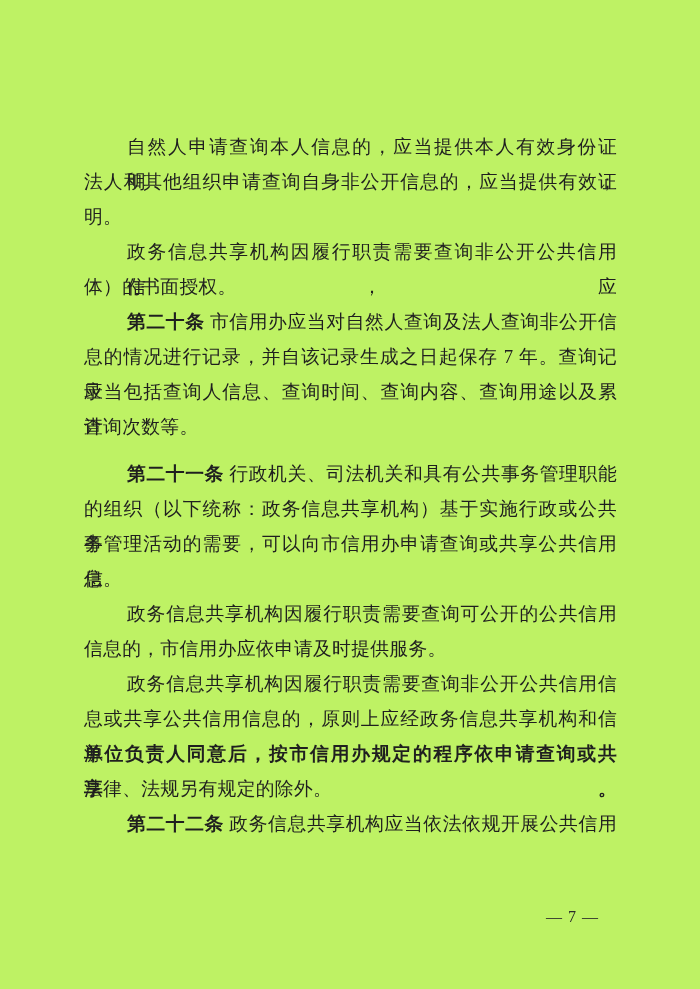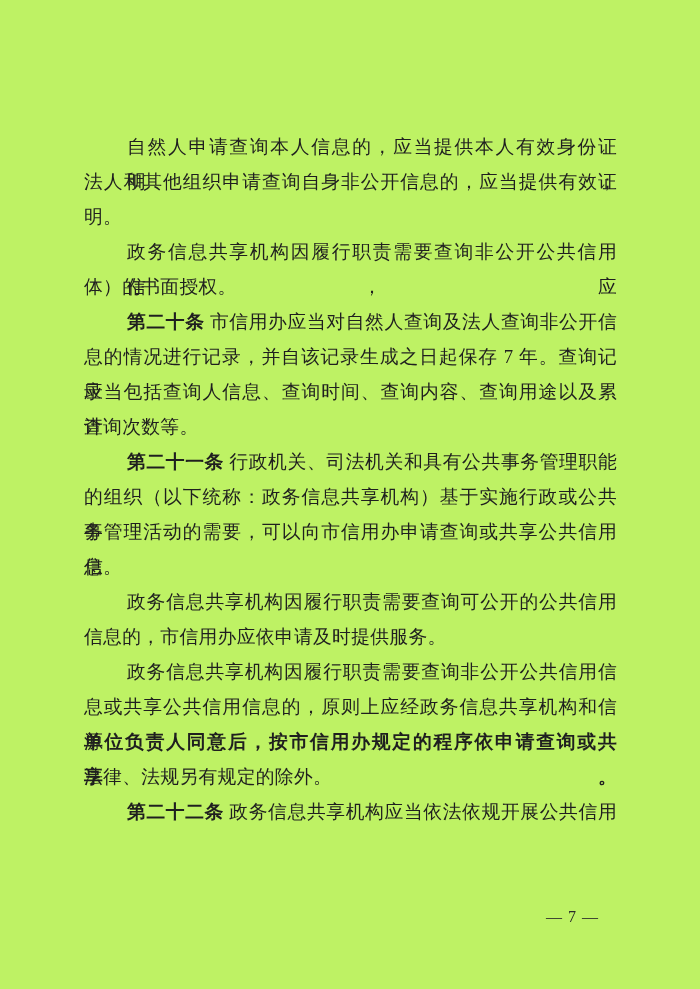--- a/index.html
+++ b/index.html
@@ -62,21 +62,21 @@
   <div class="text-block">
       <div class="line justify indent" style="color: rgb(31, 31, 31);">自然人申请查询本人信息的，应当提供本人有效身份证明；</div>
       <div class="line justify" style="color: rgb(31, 31, 31);">法人和其他组织申请查询自身非公开信息的，应当提供有效证</div>
       <div class="line" style="color: rgb(31, 31, 31);">明。</div>
       <div class="line justify indent" style="color: rgb(31, 31, 31);">政务信息共享机构因履行职责需要查询非公开公共信用信，应</div>
       <div class="line" style="color: rgb(31, 31, 31);">体）的书面授权。</div>
       <div class="line justify indent" style="color: rgb(31, 31, 31);"><b>第二十条</b> 市信用办应当对自然人查询及法人查询非公开信</div>
       <div class="line justify" style="color: rgb(31, 31, 31);">息的情况进行记录，并自该记录生成之日起保存 7 年。查询记录</div>
       <div class="line justify" style="color: rgb(31, 31, 31);">应当包括查询人信息、查询时间、查询内容、查询用途以及累计</div>
       <div class="line" style="color: rgb(31, 31, 31);">查询次数等。</div>
-      <div class="line justify indent" style="color: rgb(31, 31, 31);"><b>第二十一条</b> 行政机关、司法机关和具有公共事务管理职能</div>
+      <div class="line justify indent" style="color: rgb(31, 31, 31); margin-top: 12px;"><b>第二十一条</b> 行政机关、司法机关和具有公共事务管理职能</div>
       <div class="line justify" style="color: rgb(31, 31, 31);">的组织（以下统称：政务信息共享机构）基于实施行政或公共事</div>
       <div class="line justify" style="color: rgb(31, 31, 31);">务管理活动的需要，可以向市信用办申请查询或共享公共信用信</div>
       <div class="line" style="color: rgb(31, 31, 31);">息。</div>
       <div class="line justify indent" style="color: rgb(31, 31, 31);">政务信息共享机构因履行职责需要查询可公开的公共信用</div>
       <div class="line" style="color: rgb(31, 31, 31);">信息的，市信用办应依申请及时提供服务。</div>
       <div class="line justify indent" style="color: rgb(31, 31, 31);">政务信息共享机构因履行职责需要查询非公开公共信用信</div>
       <div class="line justify" style="color: rgb(31, 31, 31);">息或共享公共信用信息的，原则上应经政务信息共享机构和信源</div>
       <div class="line justify" style="color: rgb(31, 31, 31); font-weight: bold;">单位负责人同意后，按市信用办规定的程序依申请查询或共享。</div>
       <div class="line" style="color: rgb(31, 31, 31);">法律、法规另有规定的除外。</div>
       <div class="line justify indent" style="color: rgb(31, 31, 31);"><b>第二十二条</b> 政务信息共享机构应当依法依规开展公共信用</div>

